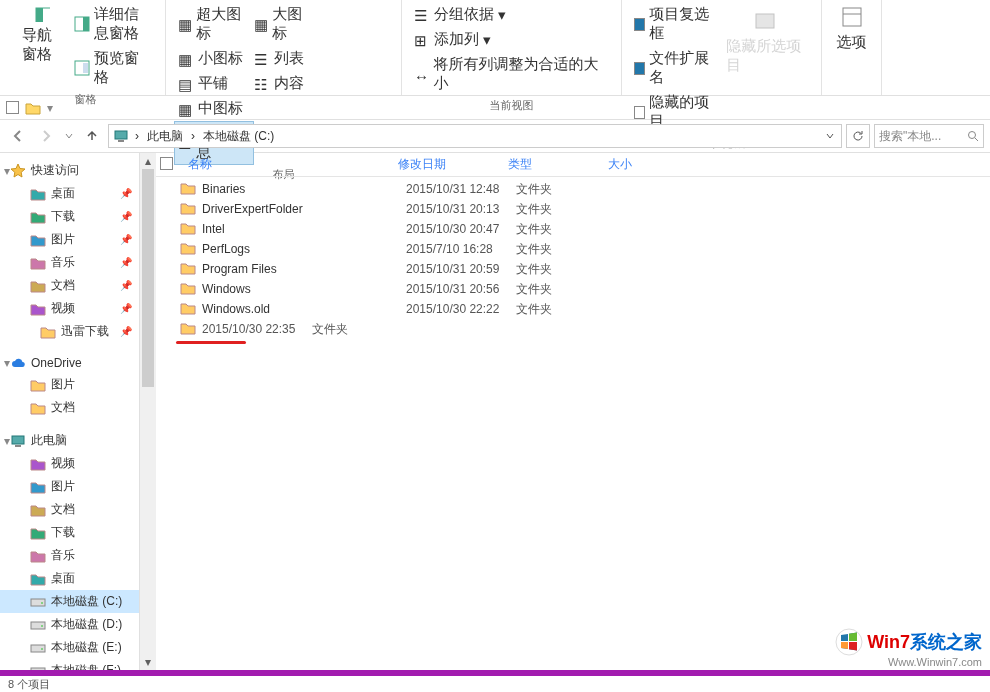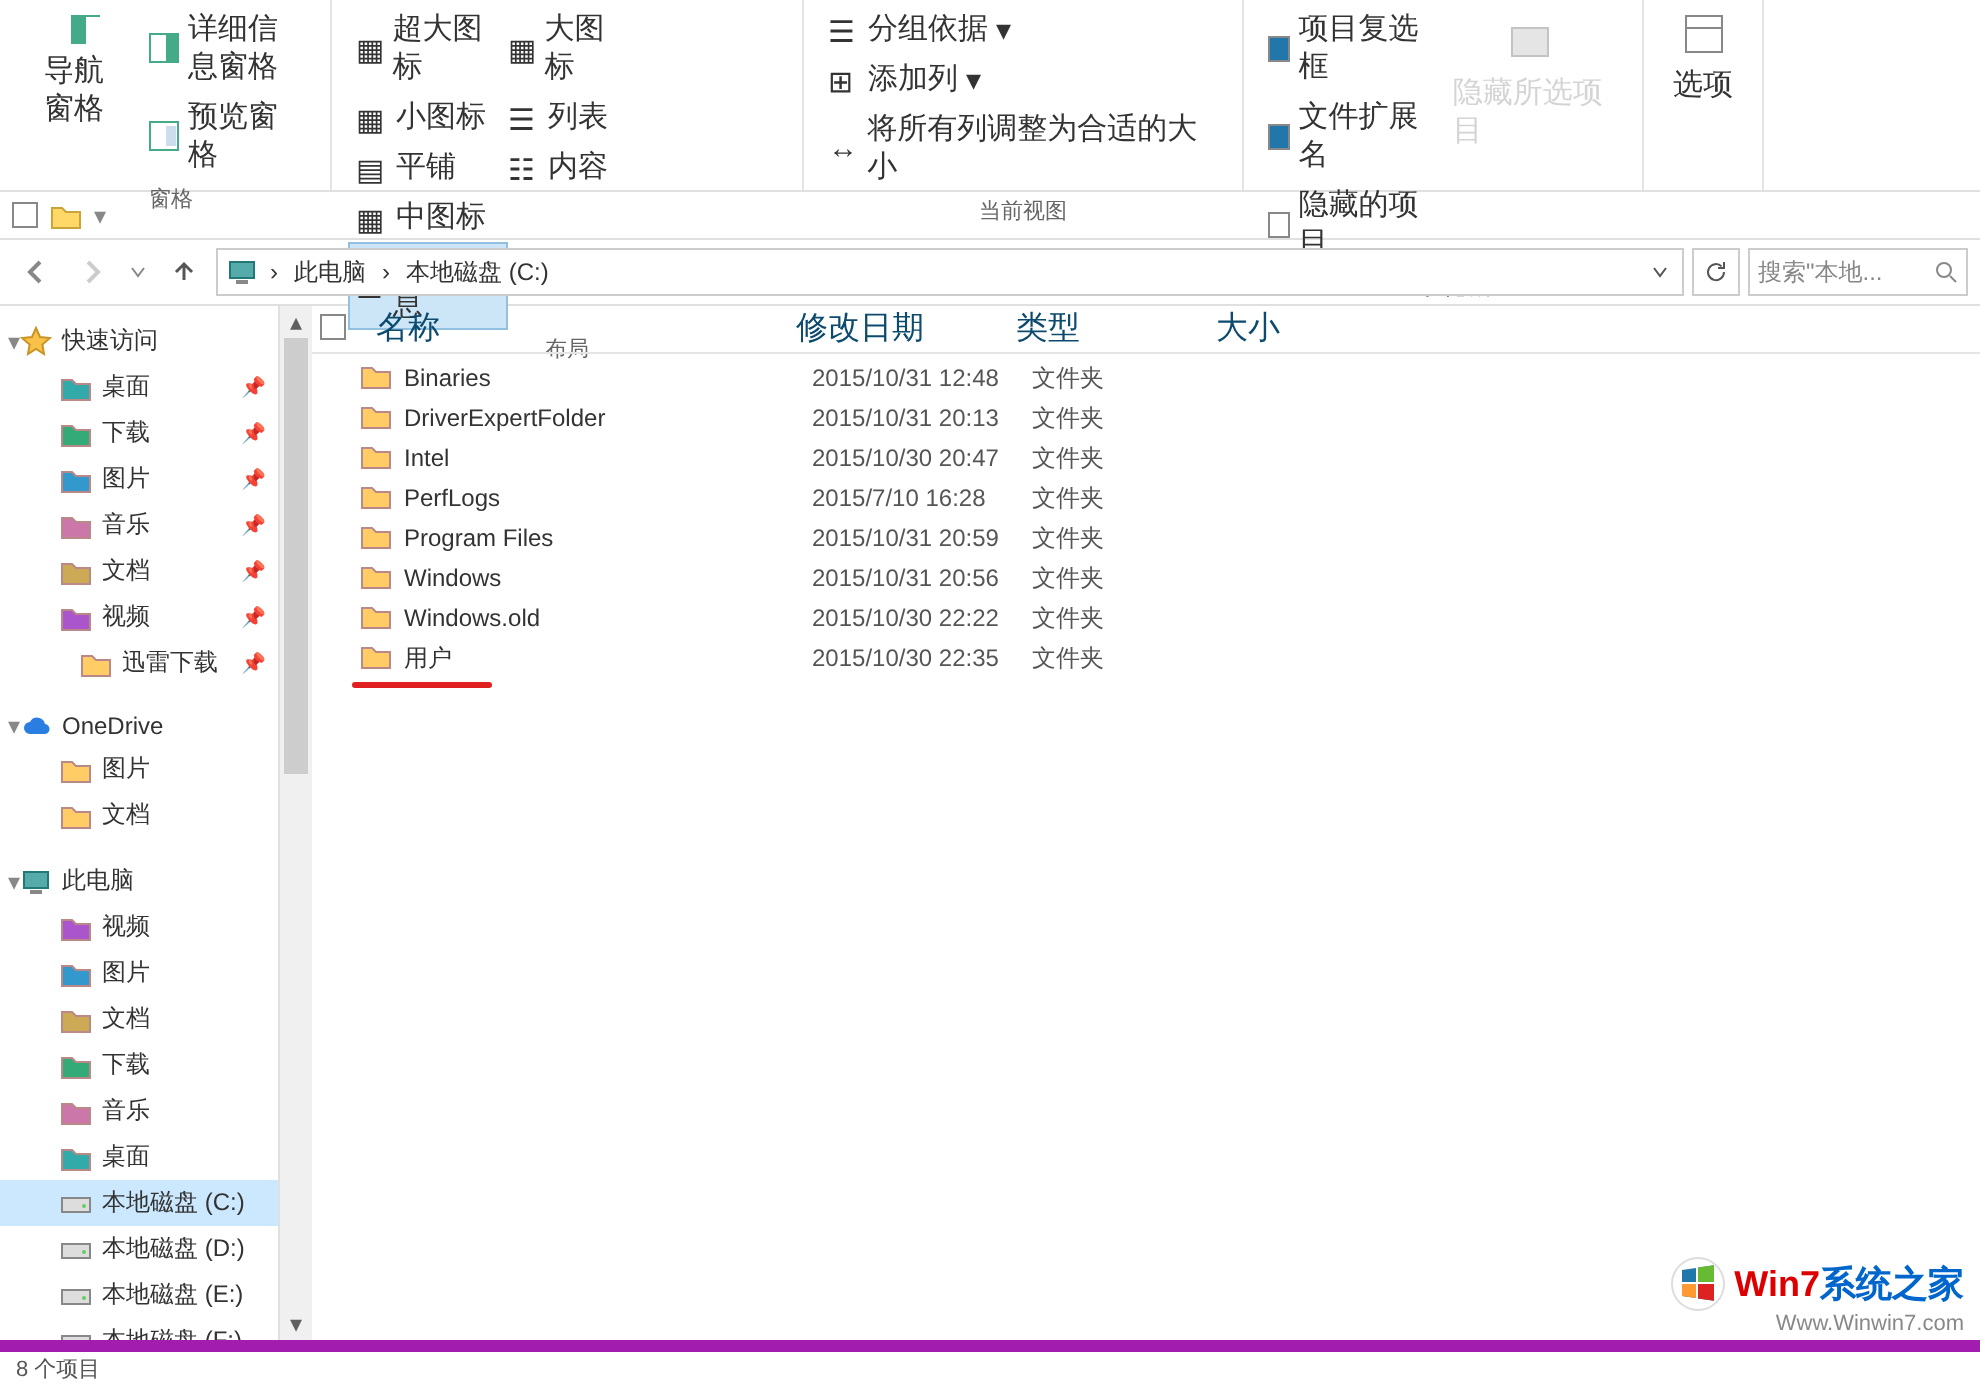--- a/index.html
+++ b/index.html
@@ -32,21 +32,21 @@
 .nav-item { display:flex; align-items:center; gap:5px; padding:3px 4px 3px 18px; cursor:pointer; position:relative;}
 .nav-item.selected { background:#cce8ff;}
 .nav-item .arrow { position:absolute; left:4px; width:10px; color:#888;}
 .nav-item .pin { position:absolute; right:6px; color:#888; font-size:10px;}
 .nav-header { font-weight:normal; padding-left:10px;}
 .nav-spacer { height:10px;}
 
 .content { flex:1; display:flex; flex-direction:column;}
 .col-headers { display:flex; border-bottom:1px solid #e5e5e5; height:24px; align-items:center; padding-left:4px;}
 .col-headers .chk { width:20px; }
-.col { padding:0 8px; color:#0c4a6e; font-size:16px;}
+.col { padding:0 8px; color:#3b82f6; font-size:12px;}
 .col.name { width:210px;}
 .col.date { width:110px;}
 .col.type { width:100px;}
 .col.size { width:80px;}
 
 .rows { flex:1; padding-top:2px;}
 .row { display:flex; align-items:center; height:20px; padding-left:24px; cursor:pointer;}
 .row .ficon { width:16px; height:16px; margin-right:6px;}
 .row .cell.name { width:204px;}
 .row .cell.date { width:110px; color:#555;}
@@ -516,21 +516,20 @@
           <span class="cell name">Windows.old</span>
           <span class="cell date">2015/10/30 22:22</span>
           <span class="cell type">文件夹</span>
         </div>
         <div class="row">
           <span class="ficon">
             <svg width="16" height="14">
               <path d="M1 3h5l2 2h7v8H1z" fill="#fc6" stroke="#b88"></path>
             </svg>
           </span>
-          <span class="cell name">用户</span>
           <span class="cell date">2015/10/30 22:35</span>
           <span class="cell type">文件夹</span>
         </div>
         <div class="redline"></div>
       </div>
   </div>
 </div>
 
 <div class="status">
   <span>8 个项目</span>

